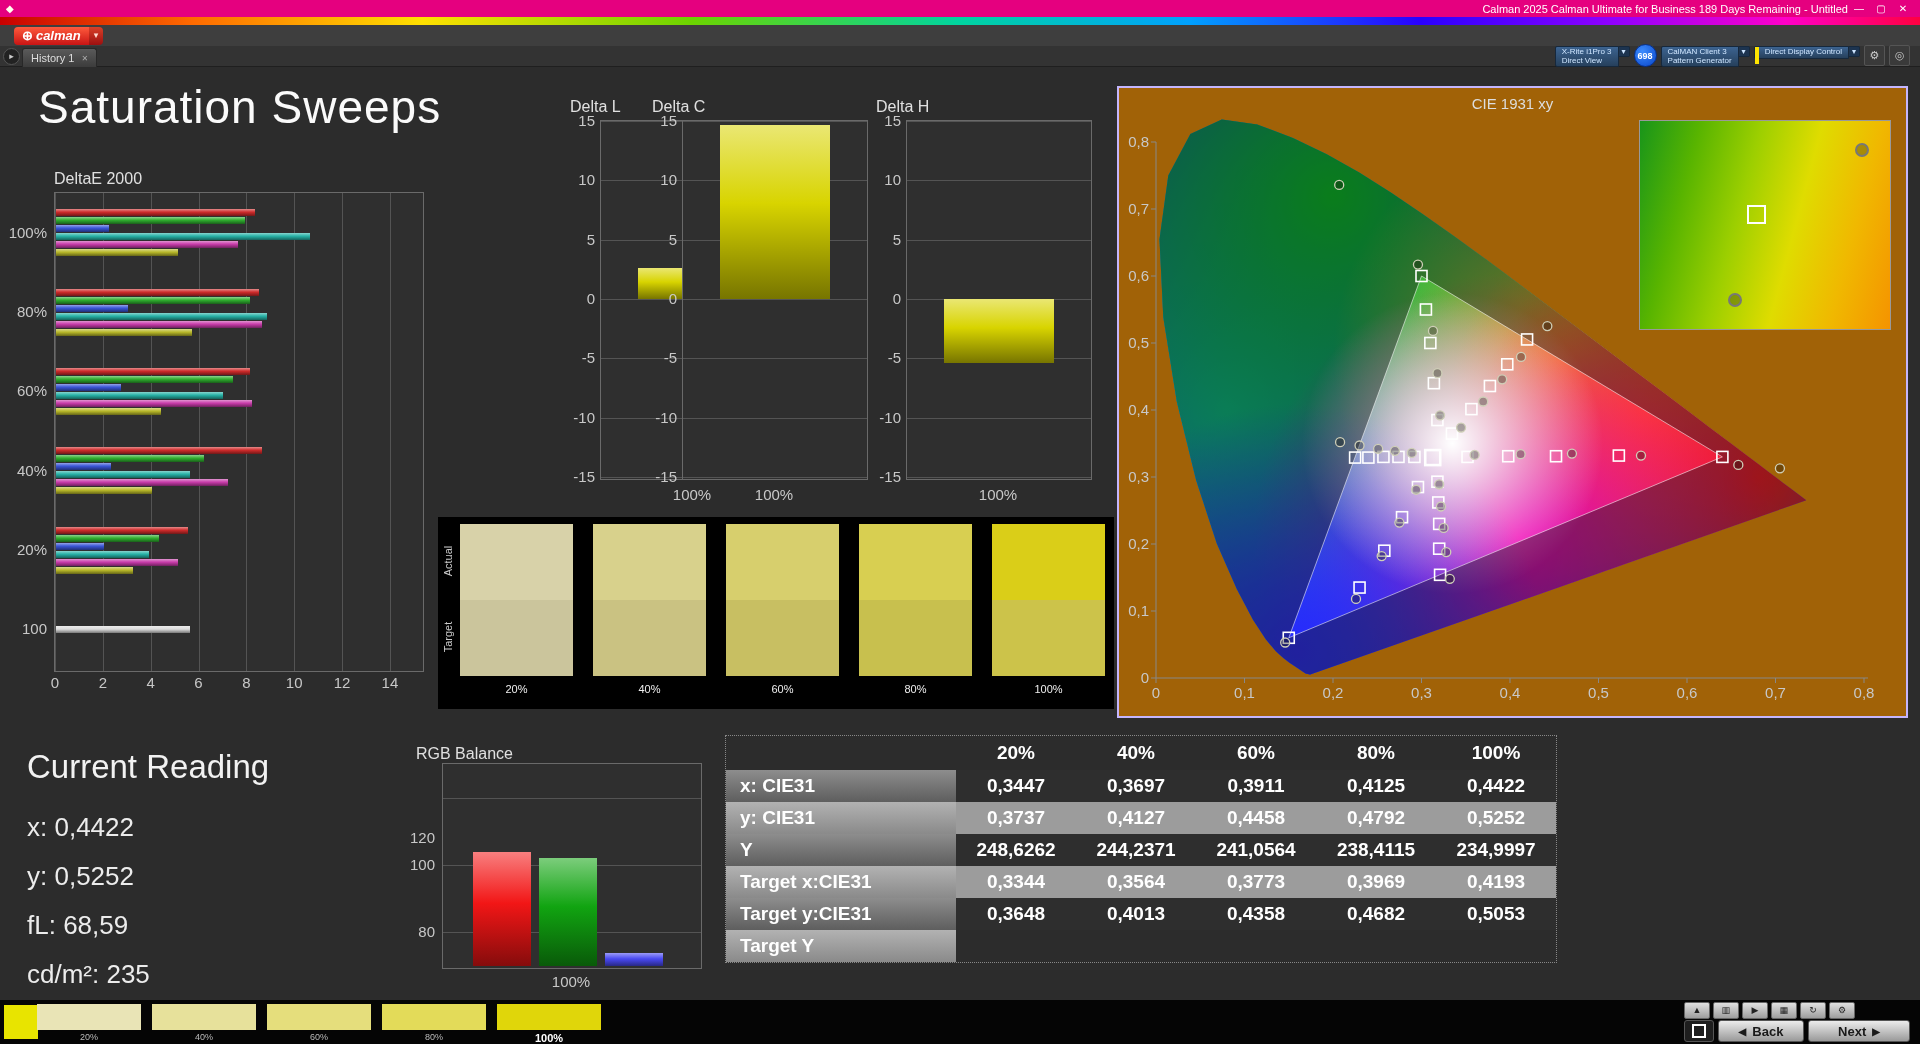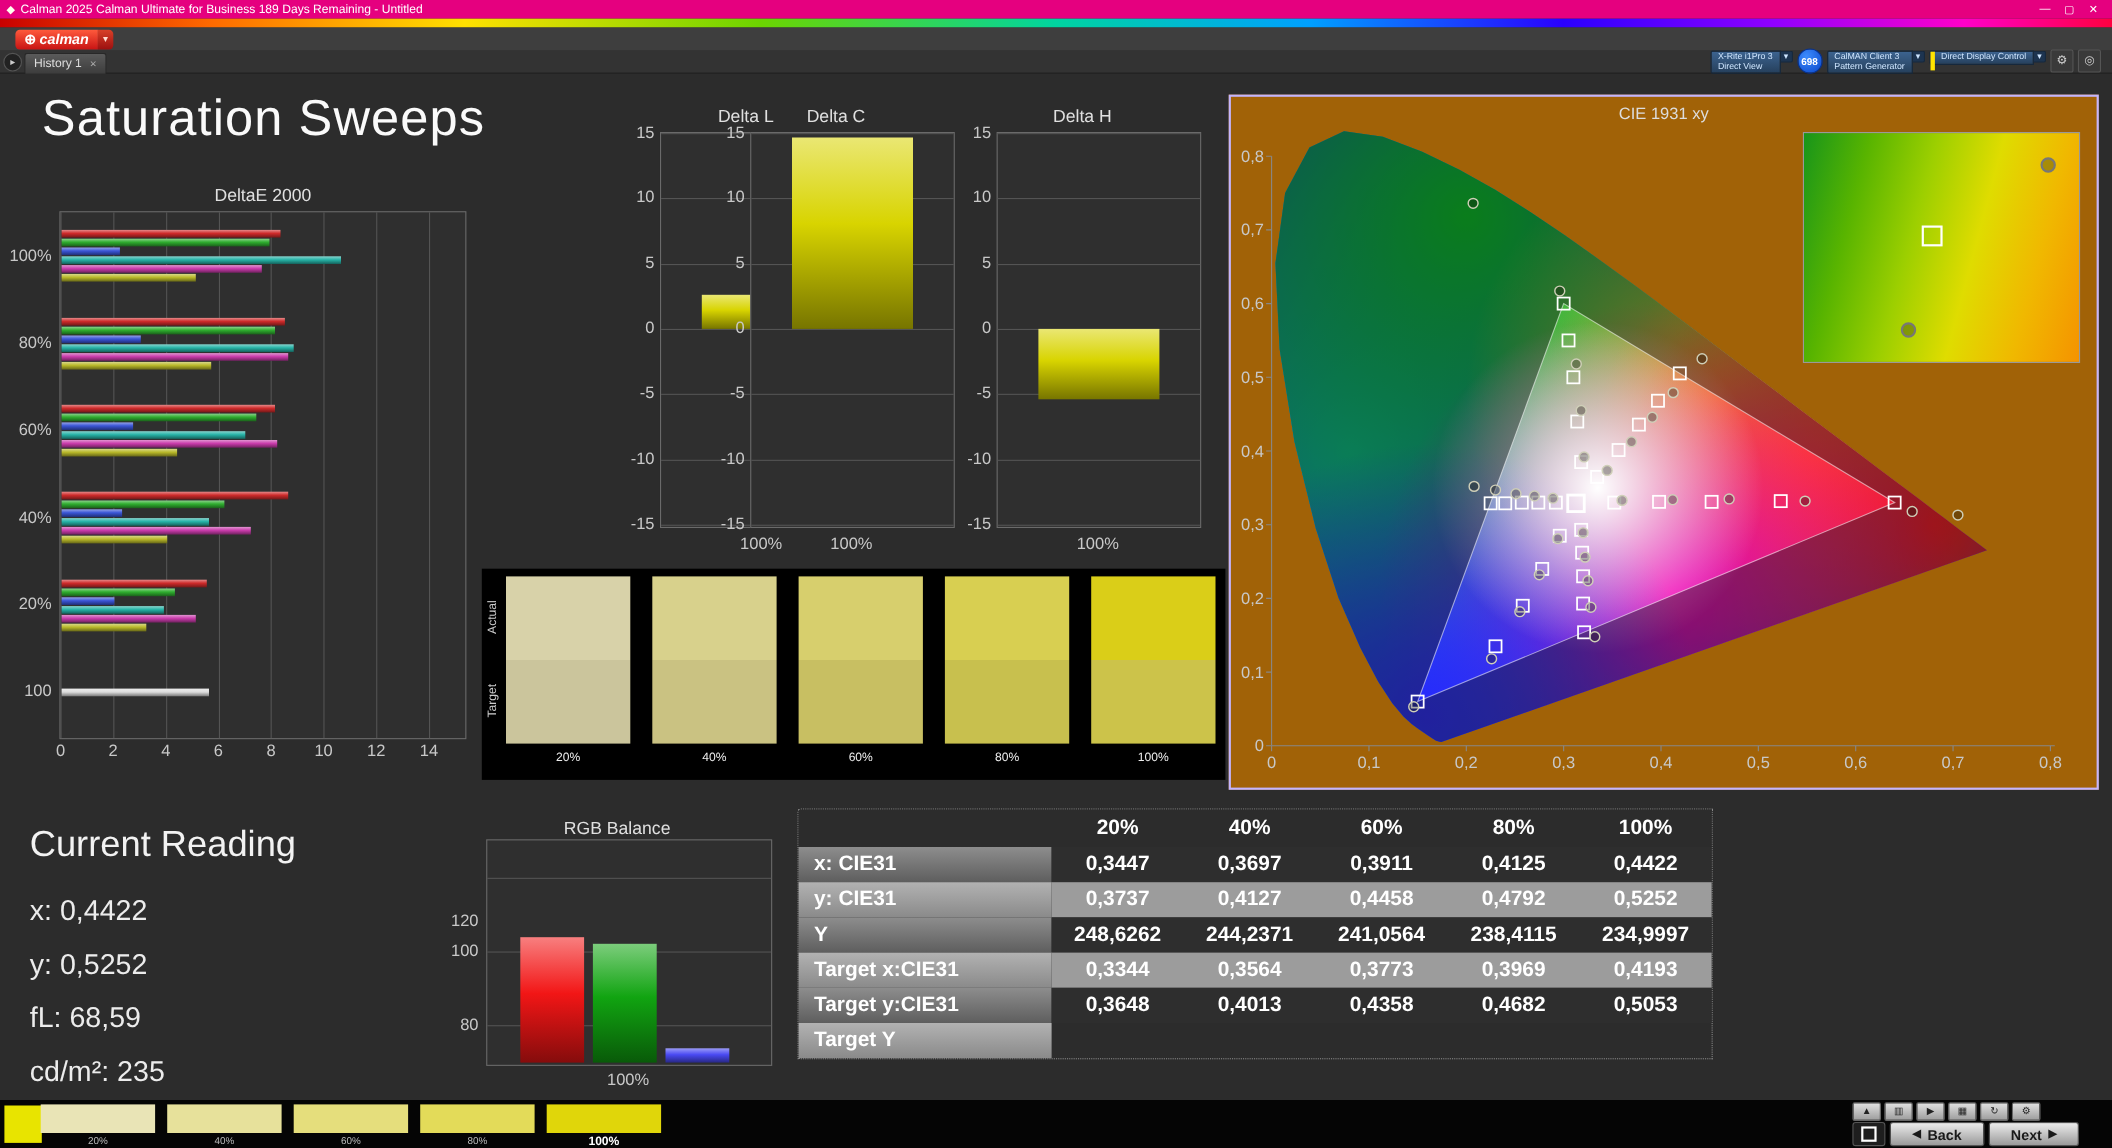--- a/index.html
+++ b/index.html
@@ -2,21 +2,21 @@
 <html><head>
 <meta charset="utf-8">
 <style>
   html,body{margin:0;padding:0;background:#141414;}
   #screen{position:relative;width:1920px;height:1044px;background:#2c2c2c;overflow:hidden;
           font-family:"Liberation Sans",sans-serif;color:#e0e0e0;}
   
   #titlebar{position:absolute;left:0;top:0;width:1920px;height:17px;background:#e5007f;
             display:flex;align-items:center;padding:0 6px;box-sizing:border-box;font-size:11px;color:#fff;}
   .tb-icon{font-size:10px;margin-right:5px;color:#ffe;}
-  .tb-title{flex:1;white-space:nowrap;overflow:hidden;}
+  .tb-title{flex:1;white-space:nowrap;overflow:hidden;text-align:right;}
   .tb-ctl{width:22px;text-align:center;font-size:10px;cursor:default;}
   #rainbow{position:absolute;left:0;top:17px;width:1920px;height:8px;
     background:linear-gradient(90deg,#c80000 0%,#ff6a00 10%,#ffe000 22%,#6cd400 36%,#00d4a0 50%,#00a0ff 62%,#2a00ff 74%,#9000ff 84%,#ff00c8 93%,#ff0040 100%);}
   #topbar{position:absolute;left:0;top:25px;width:1920px;height:21px;background:#3e3e3e;}
   #tabstrip{position:absolute;left:0;top:46px;width:1920px;height:20px;background:#333;border-bottom:1px solid #1f1f1f;}
   #logo{position:absolute;left:14px;top:27px;display:flex;align-items:stretch;height:18px;cursor:pointer;}
   .logo-main{background:linear-gradient(180deg,#ff5a3c,#c81414);border-radius:4px 0 0 4px;color:#fff;
              font-weight:bold;font-style:italic;font-size:13px;padding:1px 8px 0 8px;}
   .logo-sym{font-style:normal;margin-right:3px;}
   .logo-dd{background:linear-gradient(180deg,#d84028,#9c1010);border-radius:0 4px 4px 0;color:#ffdcd2;
@@ -35,21 +35,21 @@
   .dev-dd{background:#1d3450;border:1px solid #16283c;border-left:none;border-radius:0 2px 2px 0;color:#cfe6ff;
           font-size:8px;display:flex;align-items:center;padding:0 3px;}
   .ybar{position:absolute;left:1px;top:1px;bottom:1px;width:4px;background:#ffe400;}
   #displayctl .dev-body{padding-left:10px;}
   .badge{width:21px;height:21px;border-radius:50%;background:radial-gradient(circle at 35% 30%,#3c8cff,#0a46c8);
          border:1px solid #06318f;color:#fff;font-size:9px;font-weight:bold;display:flex;align-items:center;justify-content:center;}
   .sq-btn{width:19px;height:19px;background:#3a3a3a;border:1px solid #555;border-radius:2px;color:#ccc;
           font-size:11px;text-align:center;line-height:18px;cursor:pointer;}
   
   #page-title{position:absolute;left:38px;top:80px;font-size:46px;font-weight:300;color:#fafafa;letter-spacing:1px;}
-  .chart-title{position:absolute;top:0;width:100%;text-align:center;font-size:16px;color:#e0e0e0;}
+  .chart-title{position:absolute;top:0;width:100%;font-size:16px;color:#e0e0e0;}
   
   #deltae-chart{position:absolute;left:54px;top:170px;width:370px;height:520px;}
   #deltae-plot{position:absolute;left:0;top:22px;width:368px;height:478px;border:1px solid #6a6a6a;background:#2f2f2f;}
   .vgrid{position:absolute;top:0;bottom:0;width:1px;background:#545454;}
   .hgrid{position:absolute;left:0;right:0;height:1px;background:#545454;}
   .xtick{position:absolute;width:26px;text-align:center;font-size:15px;color:#c8c8c8;}
   .ytick{position:absolute;right:calc(100% + 8px);font-size:15px;color:#c8c8c8;white-space:nowrap;}
   .hbar{position:absolute;left:1px;height:7px;}
   
   .delta-chart{position:absolute;width:216px;height:410px;}
@@ -99,21 +99,21 @@
   .bt-label{position:absolute;top:32px;width:104px;text-align:center;font-size:9px;color:#bbb;}
   .bt-label.sel{color:#fff;font-weight:bold;font-size:11px;}
   #mini-toolbar{position:absolute;left:1684px;top:2px;display:flex;gap:3px;}
   .mini-btn{width:24px;height:15px;background:linear-gradient(180deg,#e0e0e0,#9e9e9e);border:1px solid #666;
             border-radius:2px;color:#222;font-size:9px;text-align:center;line-height:14px;cursor:pointer;}
   .nav-btn{position:absolute;top:20px;height:22px;background:linear-gradient(180deg,#ececec,#9a9a9a);border:1px solid #555;
            border-radius:3px;color:#1a1a1a;font-weight:bold;font-size:13px;display:flex;align-items:center;
            justify-content:center;gap:6px;cursor:pointer;box-sizing:border-box;}
   #pattern-toggle{left:1684px;width:30px;background:#1e1e1e;border:1px solid #555;}
   #pattern-toggle .psq{width:10px;height:10px;border:2px solid #fff;}
-  #back-btn{left:1718px;width:86px;} #next-btn{left:1808px;width:82px;}
+  #back-btn{left:1718px;width:86px;} #next-btn{left:1808px;width:102px;}
   .nav-arrow{font-size:10px;}
 </style>
 </head>
 <body>
 
 <div id="screen">
 
   <div id="titlebar">
     <span class="tb-icon">◆</span>
     <span class="tb-title">Calman 2025 Calman Ultimate for Business 189 Days Remaining  - Untitled</span>

